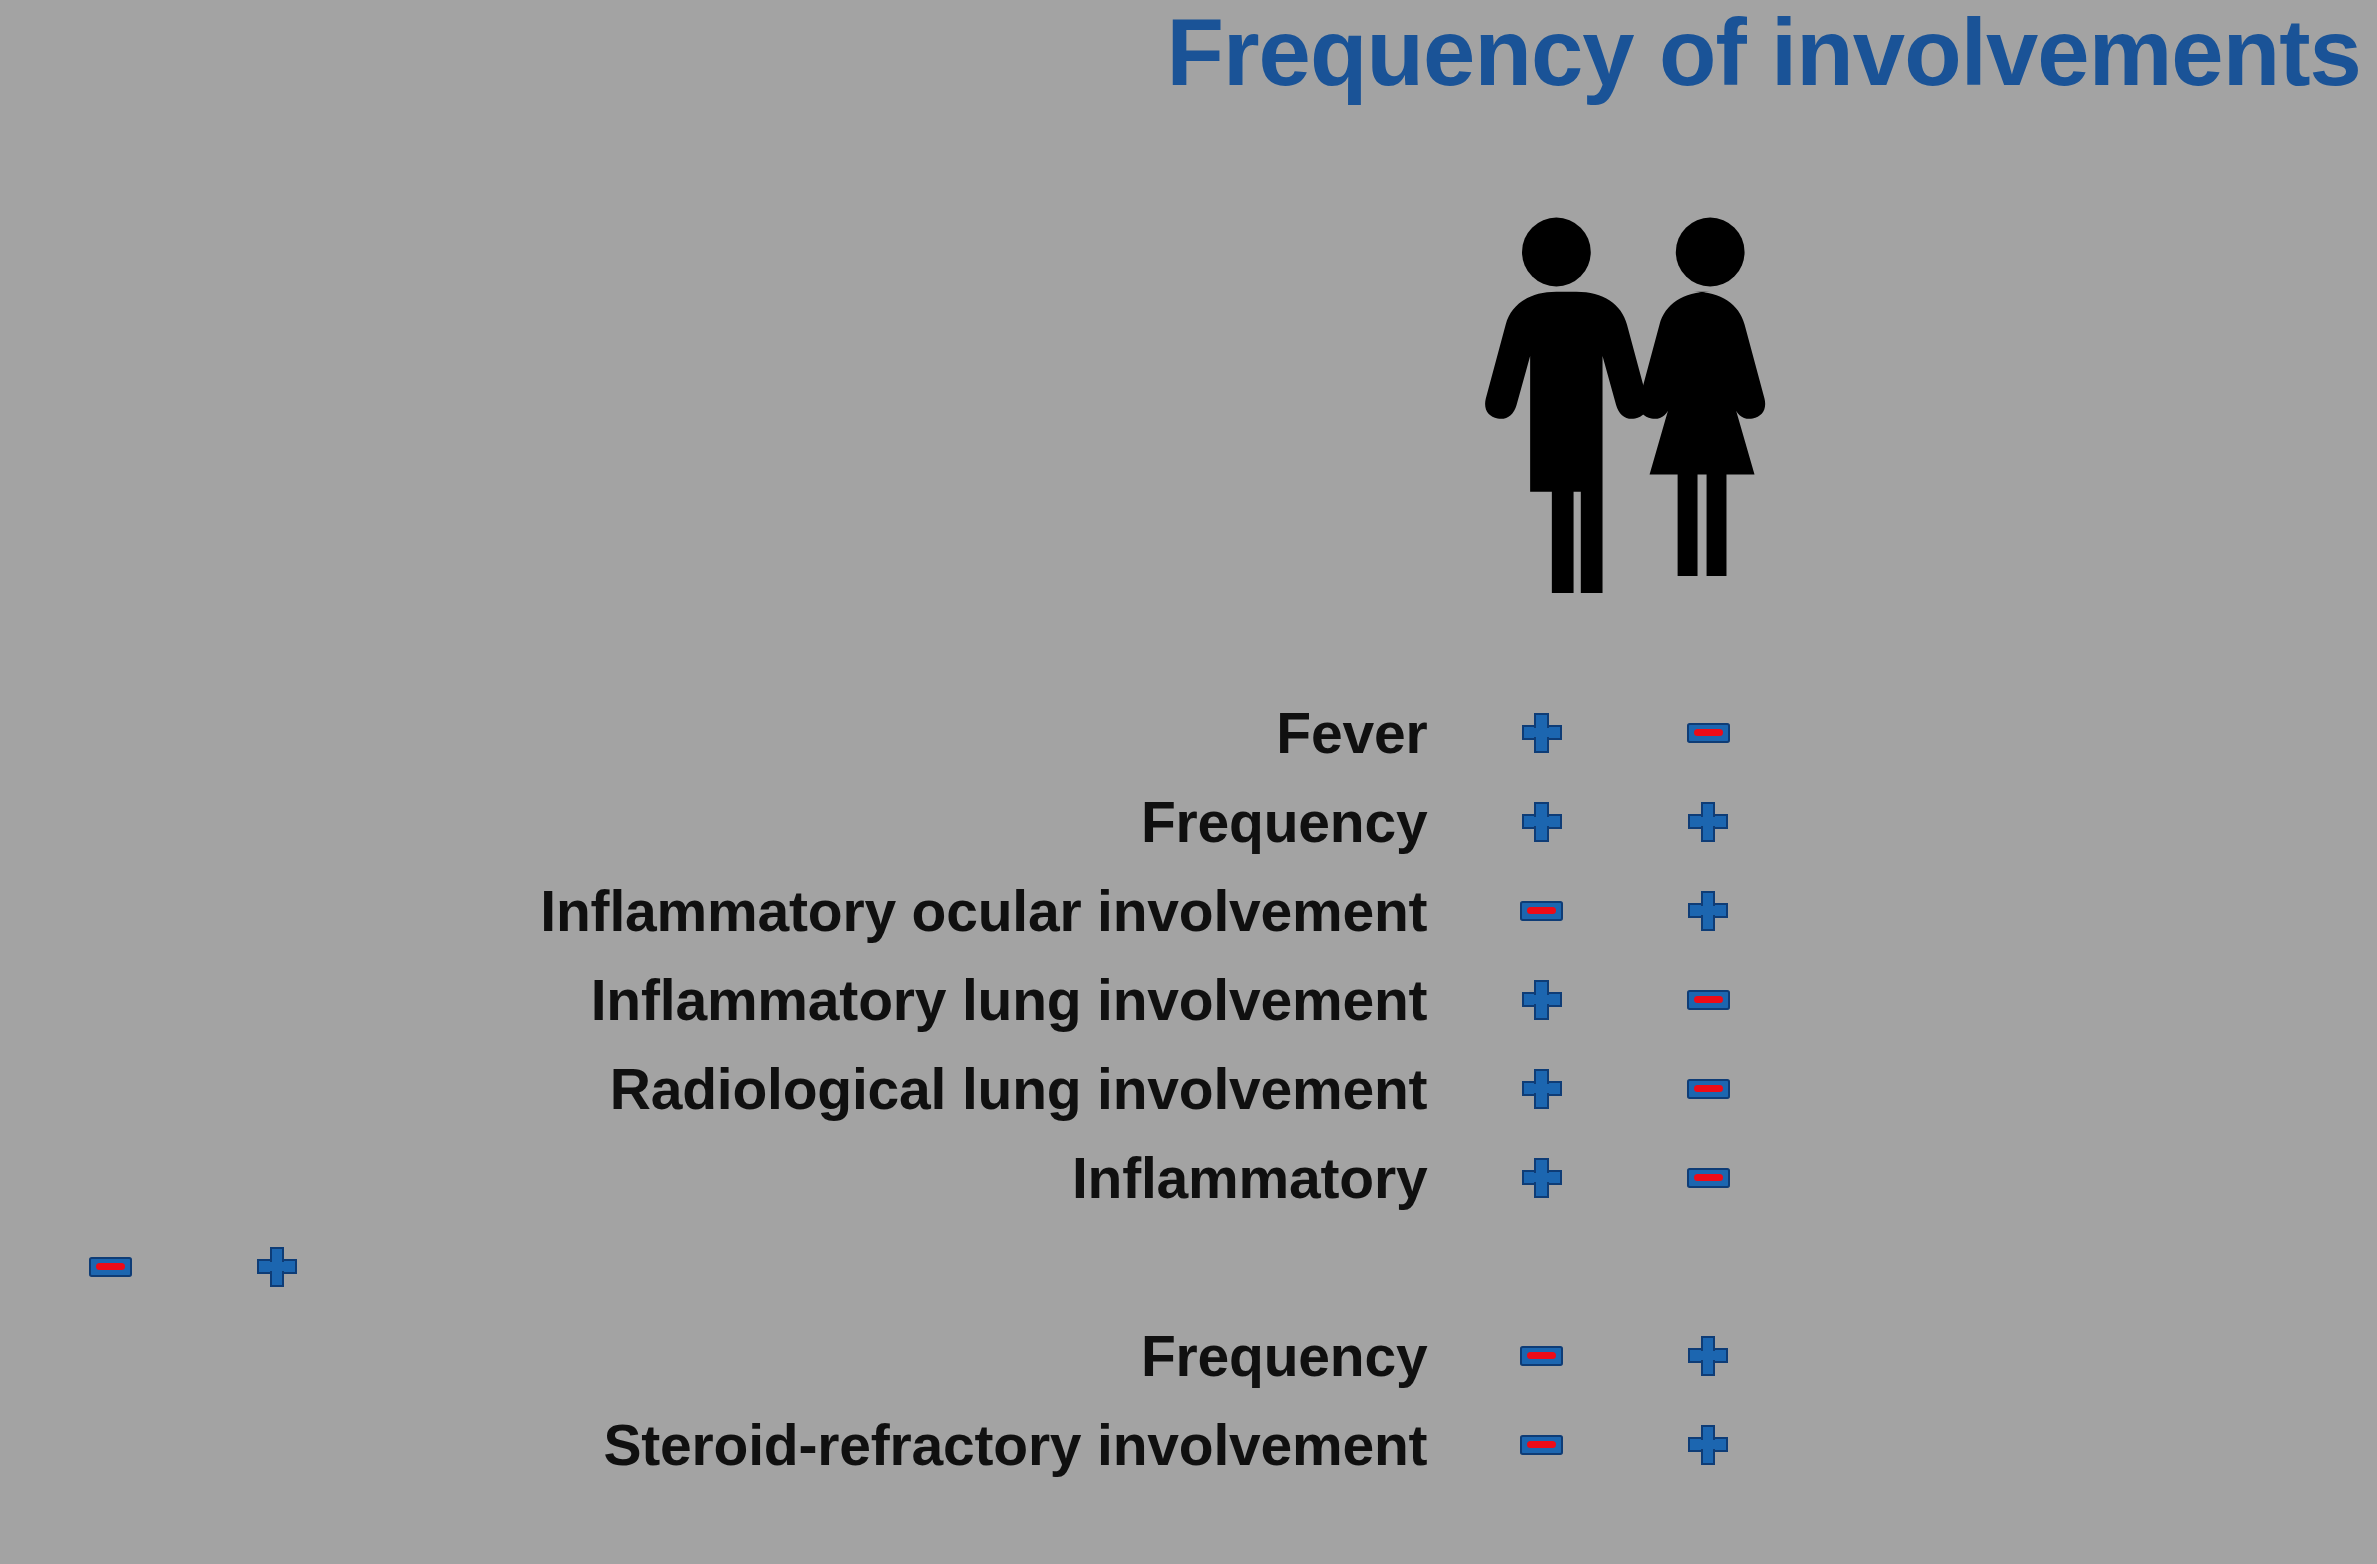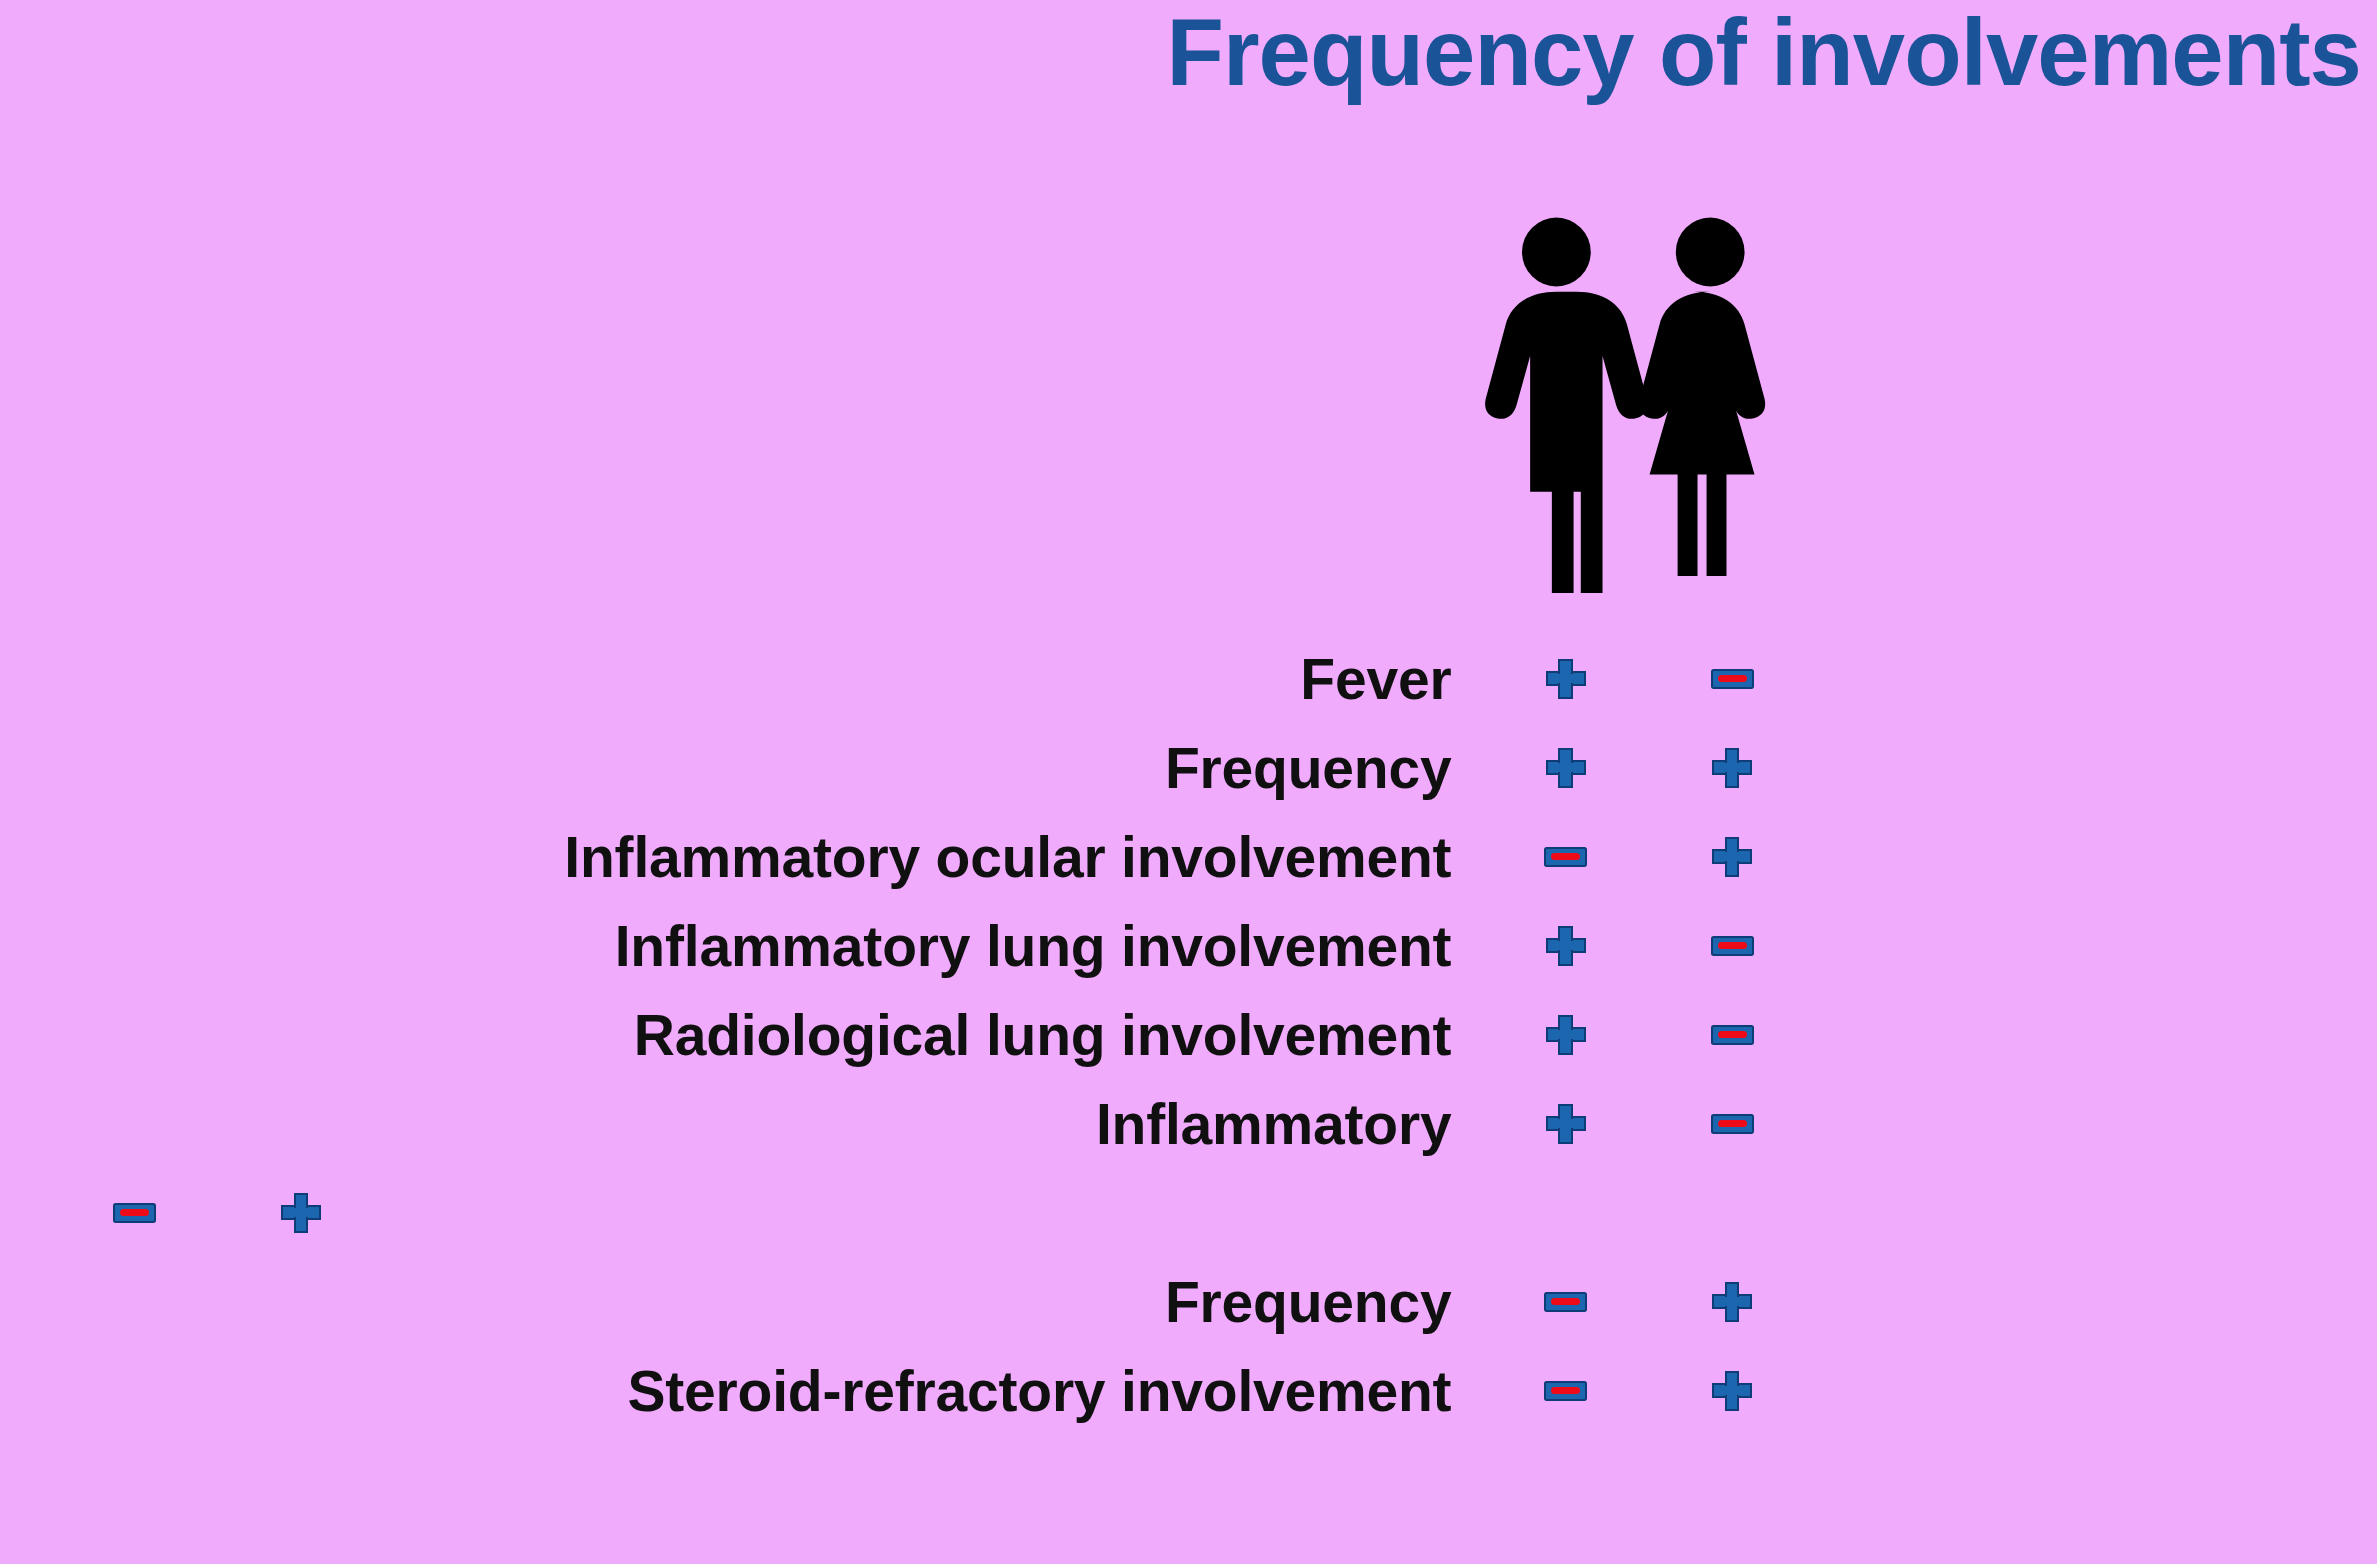--- a/index.html
+++ b/index.html
@@ -9,21 +9,21 @@
   }
   body {
     font-family: "Liberation Sans", sans-serif;
     -webkit-font-smoothing: antialiased;
   }
 
   #slide {
     position: relative;
     width: 2377px;
     height: 1564px;
-    background: #f0abfc;
+    background: #a3a3a3;
     overflow: hidden;
   }
 
   
   #title {
     position: absolute;
     left: 0;
     top: 1.8px;
     width: 2370px;
     text-align: right;
@@ -44,23 +44,22 @@
     top: 214px;
     width: 344px;
     height: 380px;
   }
   #couple-icon svg { display: block; width: 100%; height: 100%; }
 
   
   #table {
     position: absolute;
     left: 0px;
-    top: 634px;
+    top: 688px;
     width: 1809px;
-    padding-left: 24px;
   }
   .row {
     position: relative;
     height: 89px;
     display: flex;
     align-items: center;
   }
   .row-label {
     width: 1431px;
     text-align: right;

